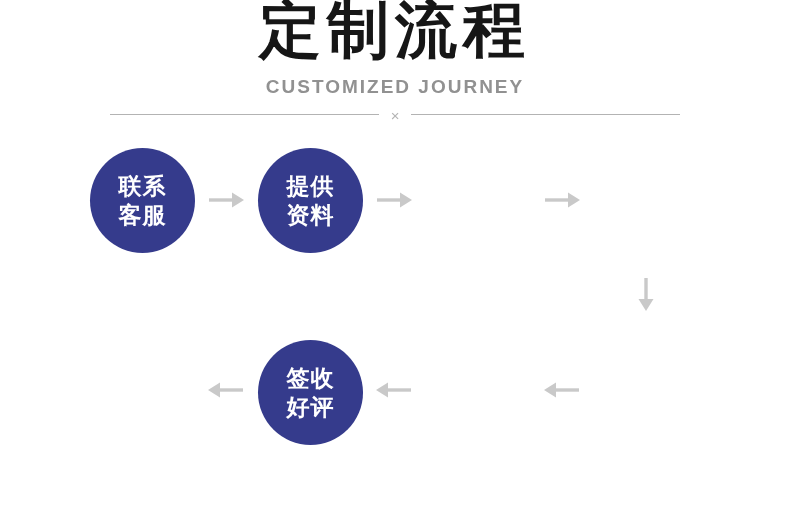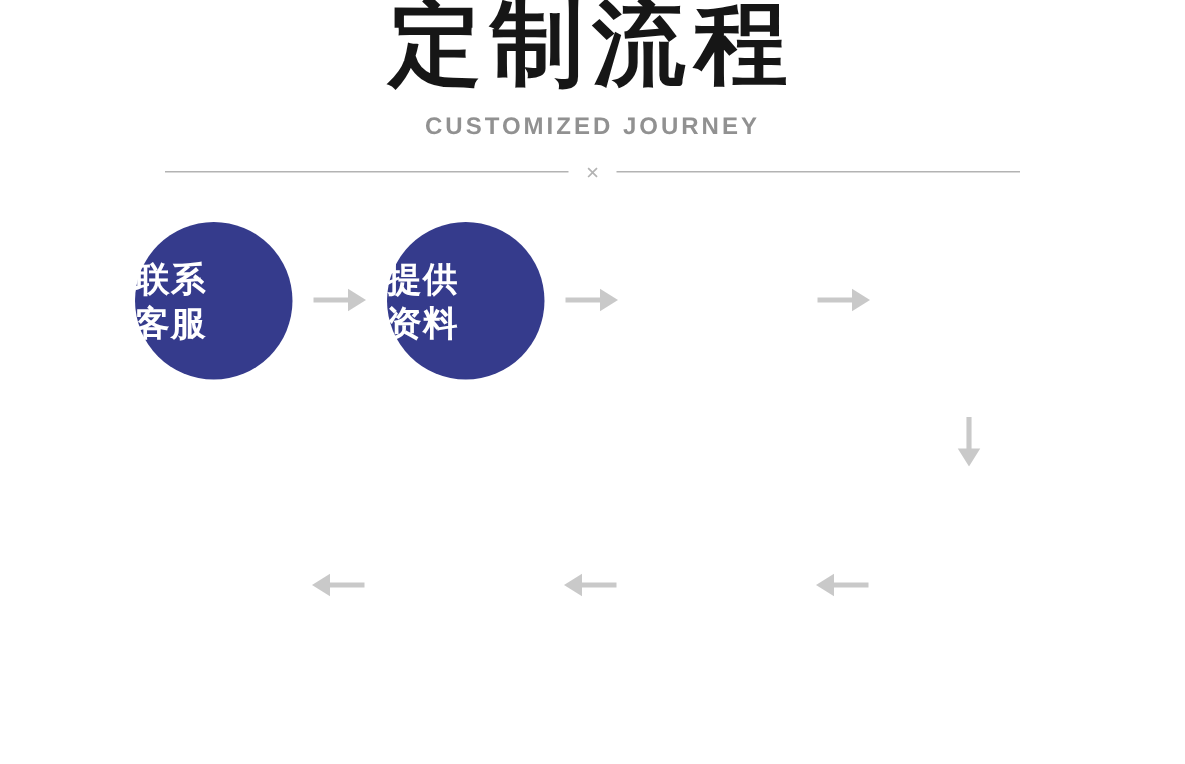--- a/index.html
+++ b/index.html
@@ -9,39 +9,39 @@
     font-family:Liberation Sans, sans-serif;
   }
   .title{
     position:absolute;top:-6px;left:0;width:100%;
     text-align:center;font-size:62px;font-weight:bold;
     letter-spacing:6px;color:var(--title,#161616);
     line-height:1.15;margin:0;
   }
   .subtitle{
     position:absolute;top:76px;left:0;width:100%;
-    text-align:center;font-size:16px;font-weight:bold;
+    text-align:center;font-size:19px;font-weight:bold;
     letter-spacing:2px;color:var(--subtitle,#919191);
   }
   .divider{
     position:absolute;top:106px;left:110px;width:570px;height:16px;
     display:flex;align-items:center;
   }
   .divider .line{
     flex:1;height:1px;background:var(--divider,#b3b3b3);
   }
   .divider .x-mark{
     color:var(--divider,#b3b3b3);font-size:15px;line-height:1;
     padding:0 12px;transform:translateY(1px);
   }
   .circle{
     position:absolute;width:105px;height:105px;border-radius:50%;
     background:var(--circle,#353b8c);
     color:var(--text_on_circle,#ffffff);
-    display:flex;flex-direction:column;align-items:flex-start;justify-content:center;
+    display:flex;flex-direction:column;align-items:center;justify-content:center;
     font-size:23px;font-weight:bold;line-height:1.22;
     letter-spacing:1px;text-align:center;
   }
   .arrow{position:absolute;display:block;}
   .arrow line{stroke:var(--arrow,#c9c9c9);stroke-width:3.4;}
   .arrow polygon{fill:var(--arrow,#c9c9c9);}
 </style>
 </head>
 <body>
 
@@ -76,20 +76,24 @@
   <svg class="arrow" style="left:544px;top:192px" width="36" height="16" viewBox="0 0 36 16">
     <line x1="1" y1="8" x2="25" y2="8"></line>
     <polygon points="24,0.5 36,8 24,15.5"></polygon>
   </svg>
 
   <svg class="arrow" style="left:638px;top:277px" width="16" height="34" viewBox="0 0 16 34">
     <line x1="8" y1="1" x2="8" y2="23"></line>
     <polygon points="0.5,22 8,34 15.5,22"></polygon>
   </svg>
 
+  <div class="circle" style="left:258px;top:340px">
+    <span>签收</span>
+    <span>好评</span>
+  </div>
 
   <svg class="arrow" style="left:208px;top:382px" width="36" height="16" viewBox="0 0 36 16">
     <line x1="11" y1="8" x2="35" y2="8"></line>
     <polygon points="12,0.5 0,8 12,15.5"></polygon>
   </svg>
   <svg class="arrow" style="left:376px;top:382px" width="36" height="16" viewBox="0 0 36 16">
     <line x1="11" y1="8" x2="35" y2="8"></line>
     <polygon points="12,0.5 0,8 12,15.5"></polygon>
   </svg>
   <svg class="arrow" style="left:544px;top:382px" width="36" height="16" viewBox="0 0 36 16">

